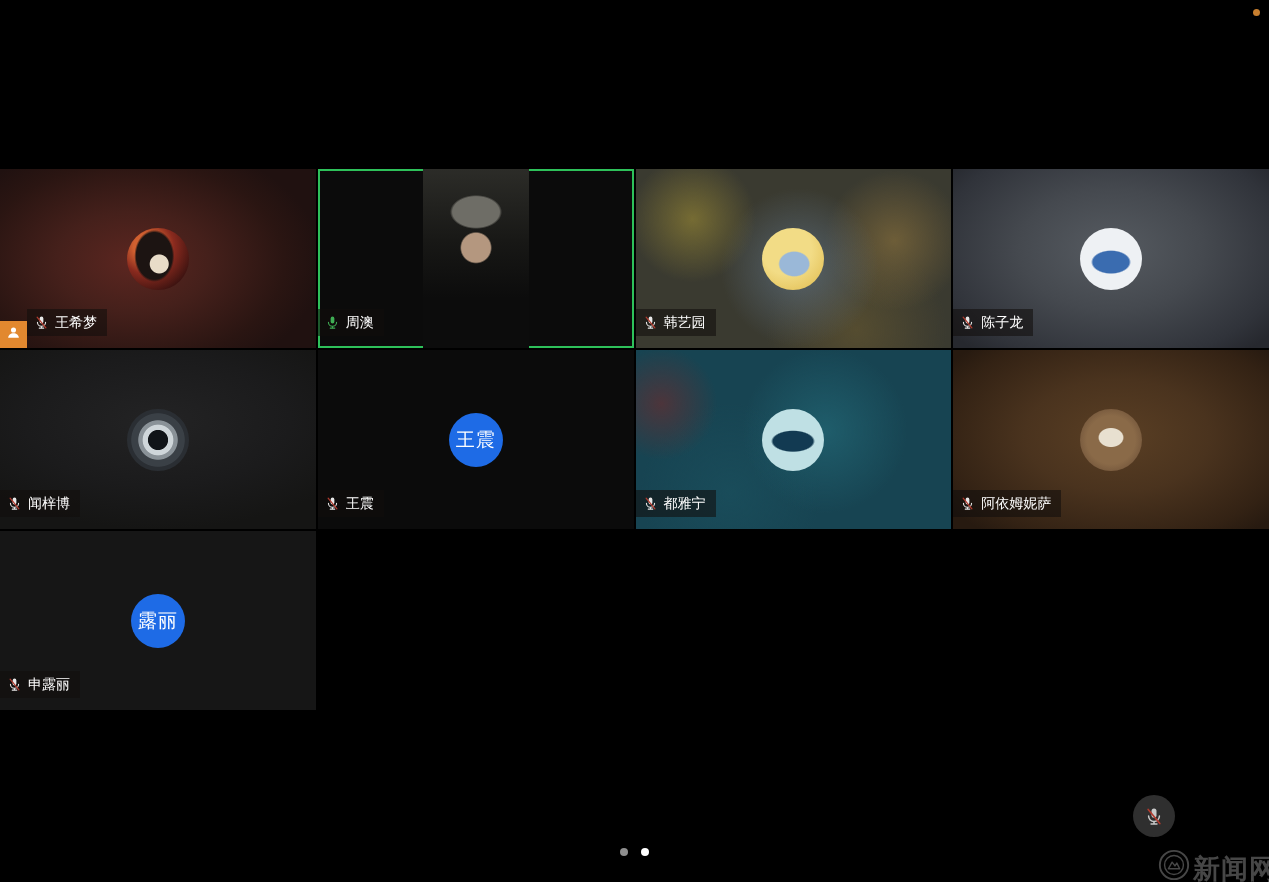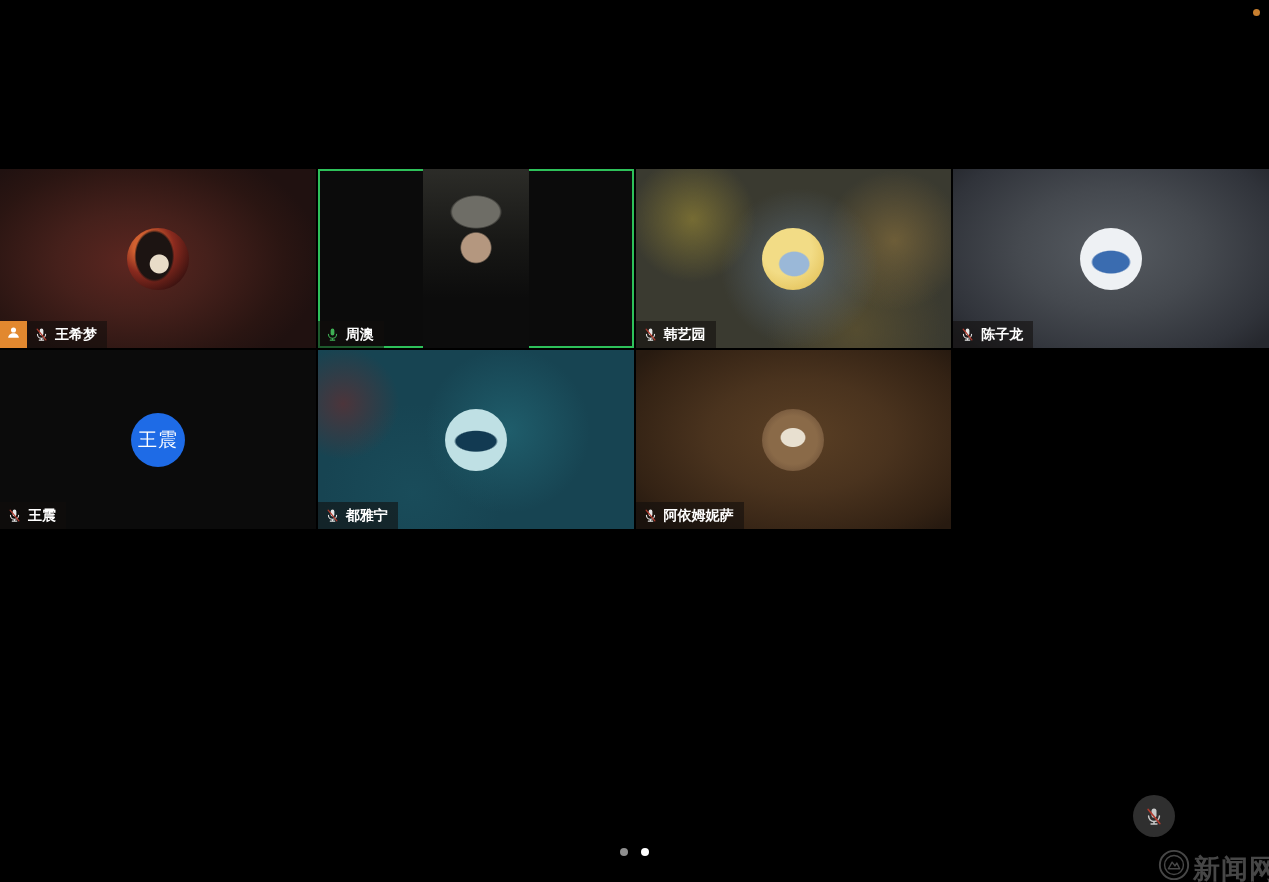--- a/index.html
+++ b/index.html
@@ -72,22 +72,22 @@
     radial-gradient(ellipse 10px 5px at 38% 58%, #e05a4a 90%, rgba(0,0,0,0)),
     #bfe0e4;}
   .av-toy{background:
     radial-gradient(circle 9px at 48% 36%, #e8c84a 90%, rgba(0,0,0,0)),
     radial-gradient(circle 11px at 55% 62%, #5a8f3a 90%, rgba(0,0,0,0)),
     radial-gradient(circle at 45% 45%, #9a7a4a 0 50%, #6a4e30 100%);}
   .av-cat{background:
     radial-gradient(ellipse 13px 10px at 50% 46%, #e8e0d0 90%, rgba(0,0,0,0)),
     radial-gradient(circle at 50% 50%, #8a6a48 0 55%, #5f4430 100%);}
   
-  .plabel{position:absolute;left:0;bottom:0;display:flex;align-items:center;gap:6px;
-    background:rgba(18,14,12,.58);padding:5px 10px 5px 7px;color:#fff;font-size:14px;line-height:17px;font-weight:bold;}
+  .plabel{position:absolute;left:0;bottom:12px;display:flex;align-items:center;gap:6px;
+    background:rgba(18,14,12,.58);padding:5px 10px 5px 7px;color:#fff;font-size:14px;line-height:17px;}
   .plabel.shifted{left:27px;}
   .mic{display:inline-flex;width:15px;height:17px;}
   .badge-host{position:absolute;left:0;bottom:0;width:27px;height:27px;background:#e2882f;
     display:flex;align-items:center;justify-content:center;}
   
   .dots{position:absolute;left:0;right:0;bottom:26px;display:flex;justify-content:center;gap:13px;}
   .dot{width:8px;height:8px;border-radius:50%;background:#8f8f8f;}
   .dot.active{background:#ffffff;}
   .mic-fab{position:absolute;left:1133px;top:795px;width:42px;height:42px;border-radius:50%;
     background:#2f2f2f;display:flex;align-items:center;justify-content:center;border:none;}
@@ -158,20 +158,35 @@
               <rect x="9" y="2.5" width="6" height="11" rx="3" fill="#e8e8e8"></rect>
               <path d="M5.5 11.5a6.5 6.5 0 0 0 13 0" fill="none" stroke="#e8e8e8" stroke-width="1.8" stroke-linecap="round"></path>
               <line x1="12" y1="18" x2="12" y2="21" stroke="#e8e8e8" stroke-width="1.8"></line>
               <line x1="8.5" y1="21" x2="15.5" y2="21" stroke="#e8e8e8" stroke-width="1.8" stroke-linecap="round"></line>
               <line x1="5" y1="3.5" x2="19" y2="20.5" stroke="#b23b2e" stroke-width="2" stroke-linecap="round"></line>
             </svg>
           </span>
           <span>陈子龙</span>
         </div>
       </div>
+      <div class="tile tile-darkbrown">
+        <div class="av av-lens"></div>
+        <div class="plabel">
+          <span class="mic">
+            <svg viewBox="0 0 24 24" width="15" height="17">
+              <rect x="9" y="2.5" width="6" height="11" rx="3" fill="#e8e8e8"></rect>
+              <path d="M5.5 11.5a6.5 6.5 0 0 0 13 0" fill="none" stroke="#e8e8e8" stroke-width="1.8" stroke-linecap="round"></path>
+              <line x1="12" y1="18" x2="12" y2="21" stroke="#e8e8e8" stroke-width="1.8"></line>
+              <line x1="8.5" y1="21" x2="15.5" y2="21" stroke="#e8e8e8" stroke-width="1.8" stroke-linecap="round"></line>
+              <line x1="5" y1="3.5" x2="19" y2="20.5" stroke="#b23b2e" stroke-width="2" stroke-linecap="round"></line>
+            </svg>
+          </span>
+          <span>闻梓博</span>
+        </div>
+      </div>
       <div class="tile tile-black">
         <div class="av av-initials">王震</div>
         <div class="plabel">
           <span class="mic">
             <svg viewBox="0 0 24 24" width="15" height="17">
               <rect x="9" y="2.5" width="6" height="11" rx="3" fill="#e8e8e8"></rect>
               <path d="M5.5 11.5a6.5 6.5 0 0 0 13 0" fill="none" stroke="#e8e8e8" stroke-width="1.8" stroke-linecap="round"></path>
               <line x1="12" y1="18" x2="12" y2="21" stroke="#e8e8e8" stroke-width="1.8"></line>
               <line x1="8.5" y1="21" x2="15.5" y2="21" stroke="#e8e8e8" stroke-width="1.8" stroke-linecap="round"></line>
               <line x1="5" y1="3.5" x2="19" y2="20.5" stroke="#b23b2e" stroke-width="2" stroke-linecap="round"></line>
@@ -201,20 +216,35 @@
           <span class="mic">
             <svg viewBox="0 0 24 24" width="15" height="17">
               <rect x="9" y="2.5" width="6" height="11" rx="3" fill="#e8e8e8"></rect>
               <path d="M5.5 11.5a6.5 6.5 0 0 0 13 0" fill="none" stroke="#e8e8e8" stroke-width="1.8" stroke-linecap="round"></path>
               <line x1="12" y1="18" x2="12" y2="21" stroke="#e8e8e8" stroke-width="1.8"></line>
               <line x1="8.5" y1="21" x2="15.5" y2="21" stroke="#e8e8e8" stroke-width="1.8" stroke-linecap="round"></line>
               <line x1="5" y1="3.5" x2="19" y2="20.5" stroke="#b23b2e" stroke-width="2" stroke-linecap="round"></line>
             </svg>
           </span>
           <span>阿依姆妮萨</span>
+        </div>
+      </div>
+      <div class="tile tile-nearblack">
+        <div class="av av-initials">露丽</div>
+        <div class="plabel">
+          <span class="mic">
+            <svg viewBox="0 0 24 24" width="15" height="17">
+              <rect x="9" y="2.5" width="6" height="11" rx="3" fill="#e8e8e8"></rect>
+              <path d="M5.5 11.5a6.5 6.5 0 0 0 13 0" fill="none" stroke="#e8e8e8" stroke-width="1.8" stroke-linecap="round"></path>
+              <line x1="12" y1="18" x2="12" y2="21" stroke="#e8e8e8" stroke-width="1.8"></line>
+              <line x1="8.5" y1="21" x2="15.5" y2="21" stroke="#e8e8e8" stroke-width="1.8" stroke-linecap="round"></line>
+              <line x1="5" y1="3.5" x2="19" y2="20.5" stroke="#b23b2e" stroke-width="2" stroke-linecap="round"></line>
+            </svg>
+          </span>
+          <span>申露丽</span>
         </div>
       </div>
     </div>
   <div class="dots" id="dots">
       <span class="dot"></span>
       <span class="dot active"></span>
     </div>
   <button class="mic-fab">
     <span class="mic" style="width:20px;height:23px">
       <svg viewBox="0 0 24 24" width="20" height="23">

